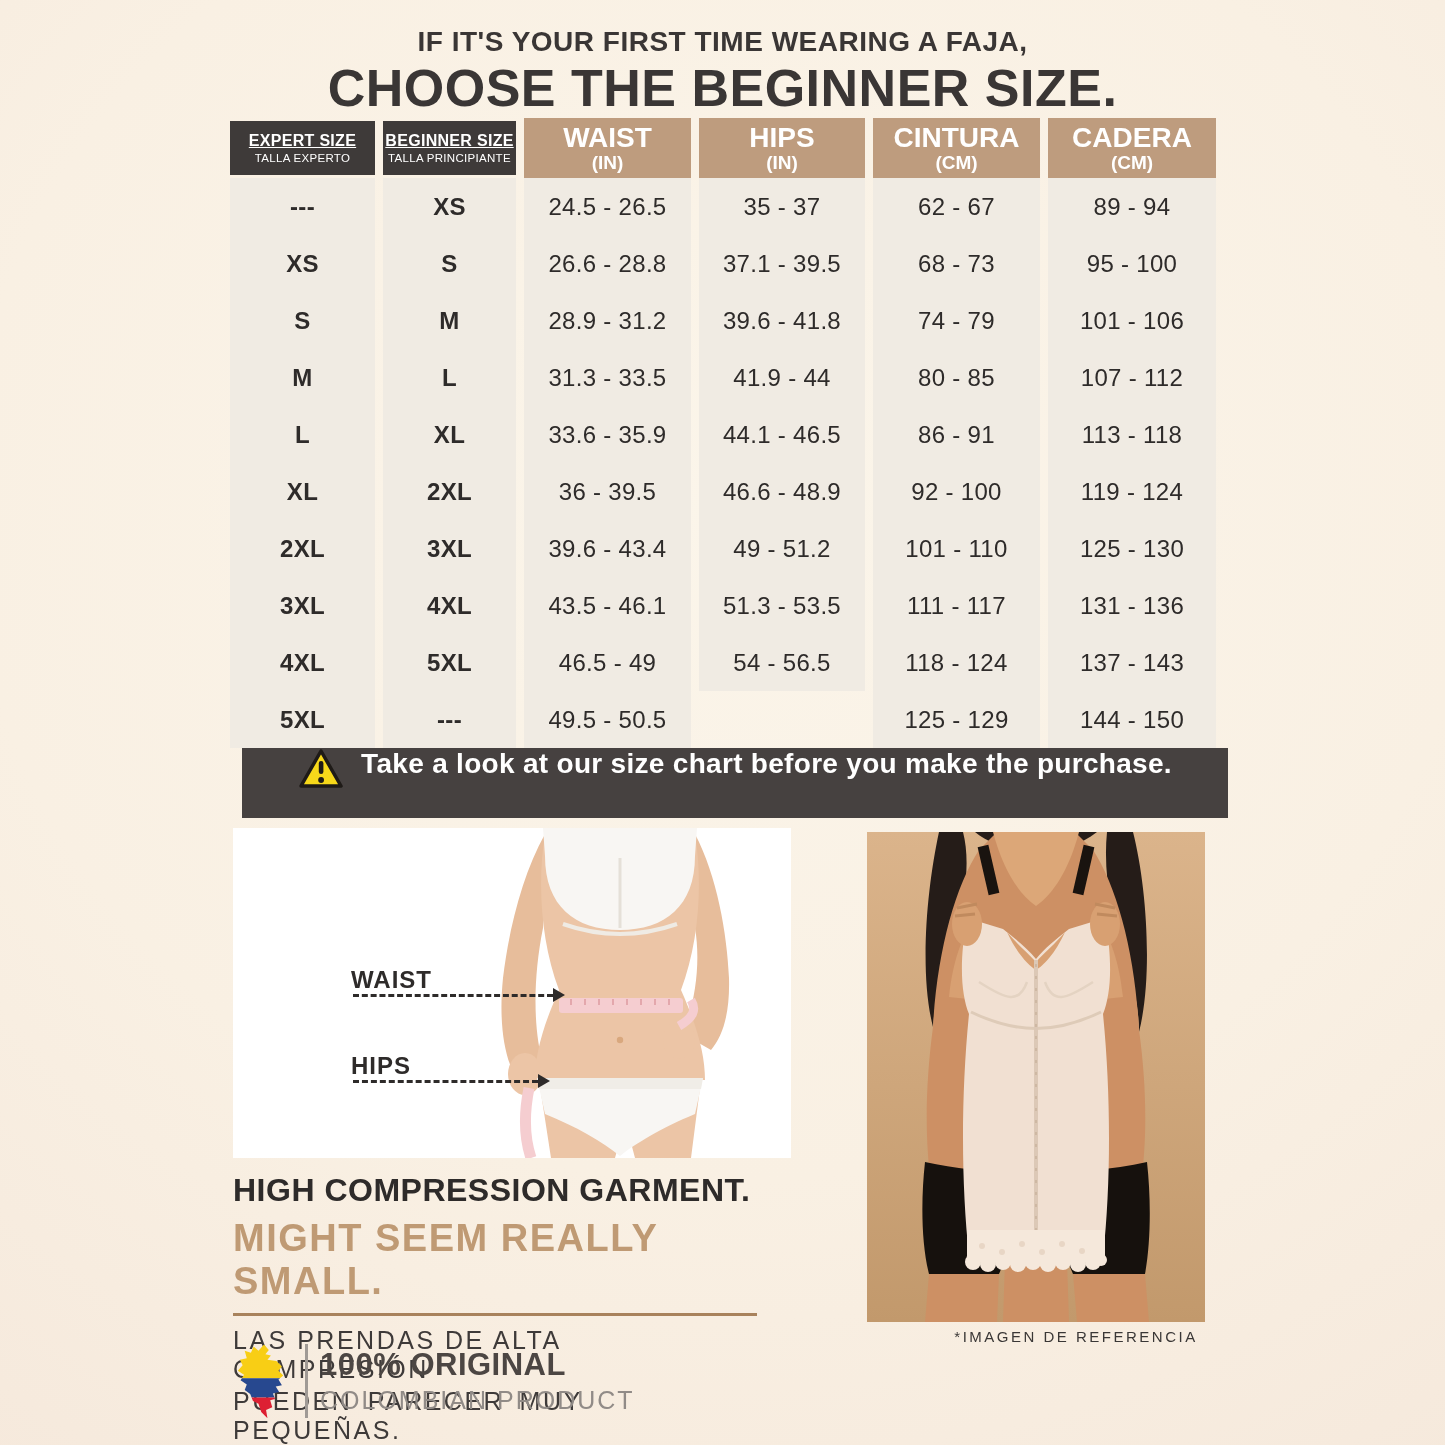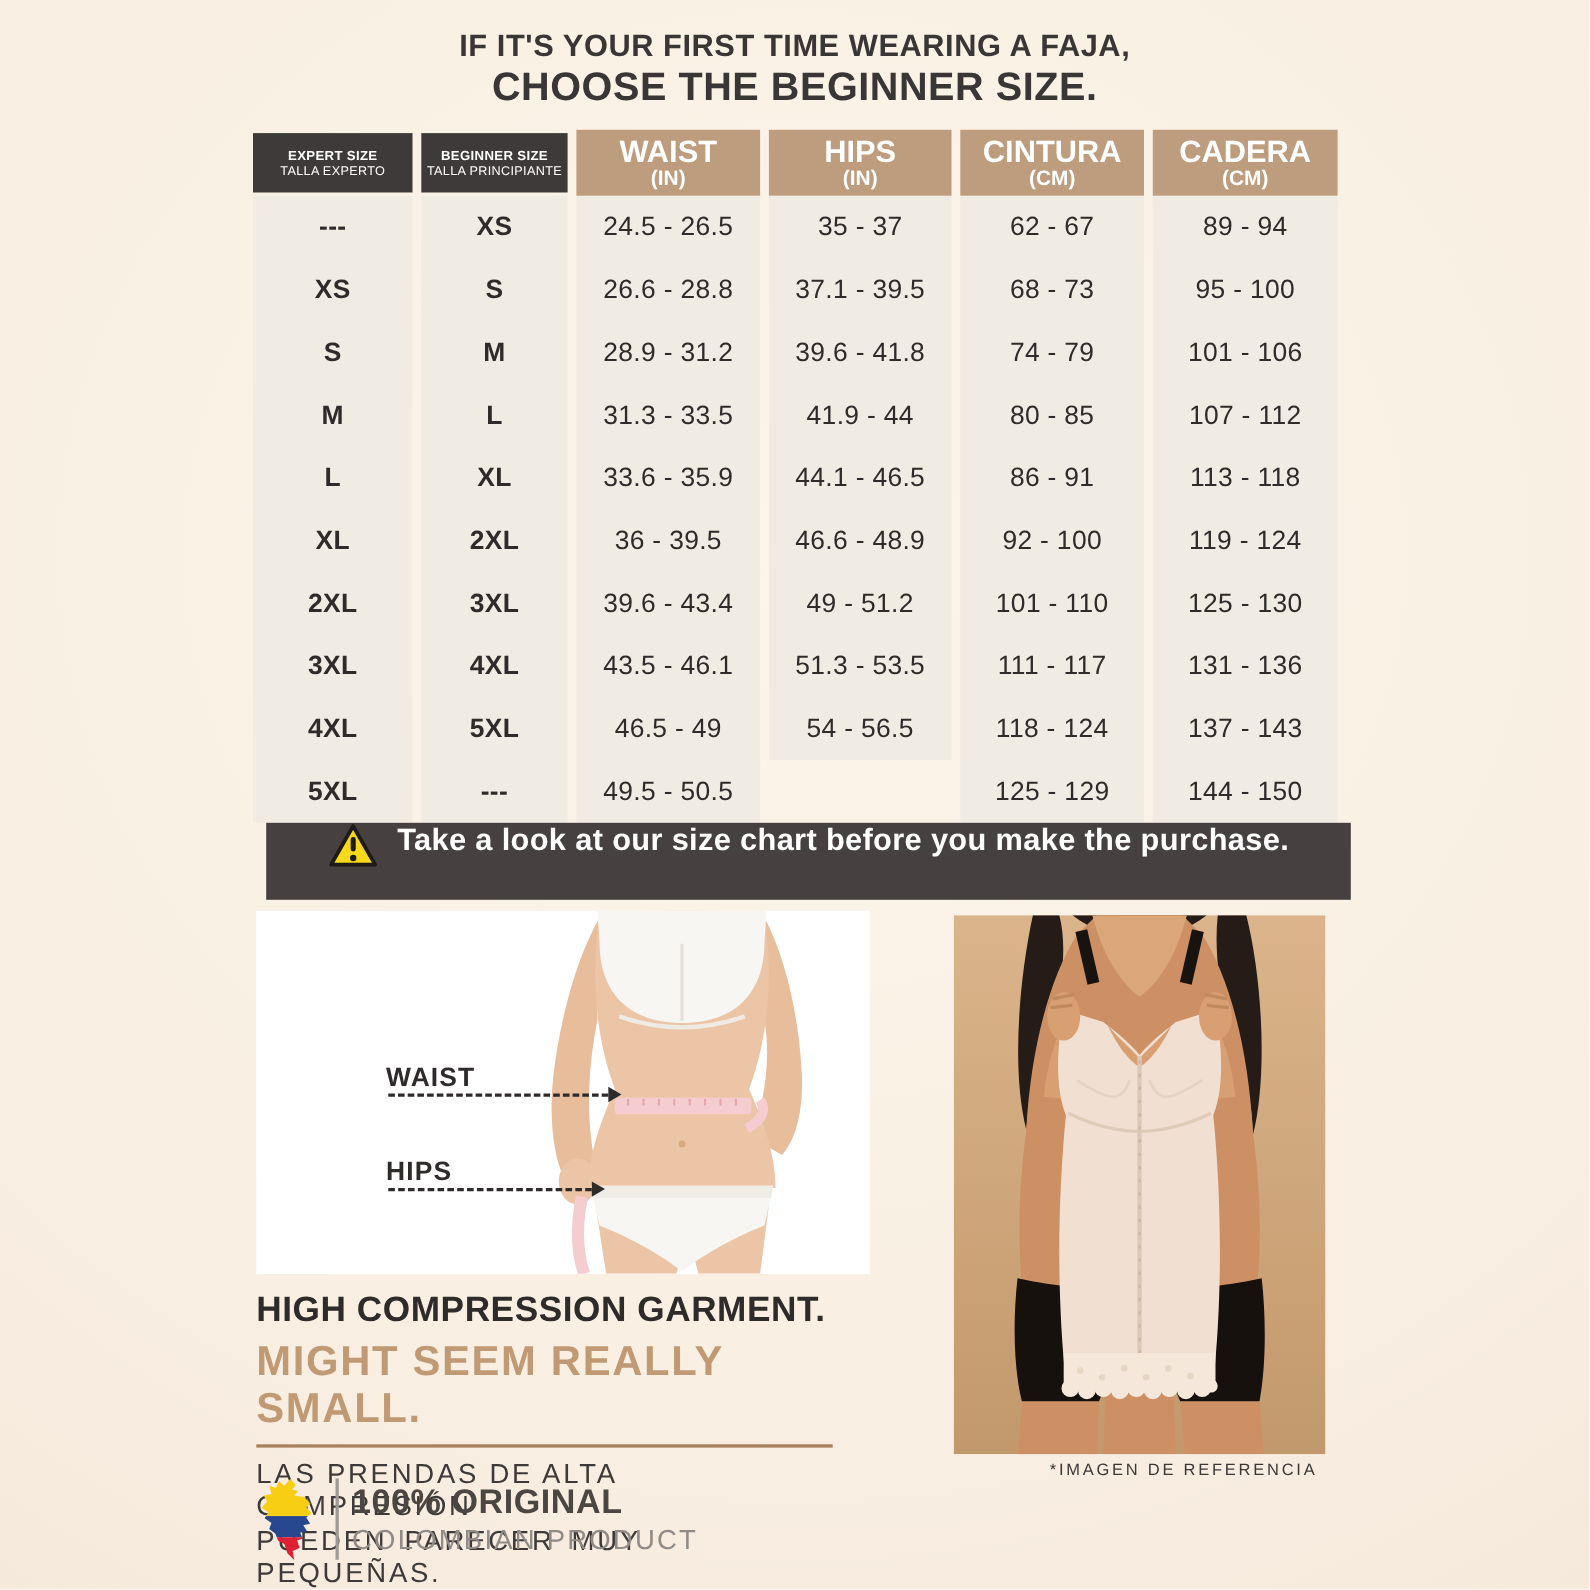--- a/index.html
+++ b/index.html
@@ -10,35 +10,35 @@
     background: radial-gradient(ellipse 95% 85% at 50% 35%, #FBF5EA 0%, #F9F0E3 55%, #F5E8DB 100%);
     padding-left: 17px;
   }
   
   .title1 {
     position:absolute; left:0; top:26px; width:100%; text-align:center;
     font-size:28px; font-weight:800; color:#3A3635; letter-spacing:.5px;
   }
   .title2 {
     position:absolute; left:0; top:58px; width:100%; text-align:center;
-    font-size:36px; font-weight:800; color:#3A3635; letter-spacing:.5px;
+    font-size:52px; font-weight:800; color:#3A3635; letter-spacing:.5px;
   }
   
   .size-table {
     position:absolute; left:230px; top:118px; width:986px;
     display:grid; grid-template-columns:145px 133px 167px 166px 167px 168px; column-gap:8px;
   }
   .col { display:flex; flex-direction:column; }
   .hcell {
     display:flex; flex-direction:column; justify-content:center; align-items:center;
     color:#FFFFFF; text-align:center;
   }
   .hcell.dark { background:#3E3A39; height:54px; margin:3px 0; }
   .hcell.tan  { background:#BE9C7E; height:60px; }
-  .hcell.dark .hmain { font-size:12px; font-weight:700; letter-spacing:.3px; }
+  .hcell.dark .hmain { font-size:16px; font-weight:700; letter-spacing:.3px;text-decoration:underline; }
   .hcell.dark .hsub  { font-size:11.5px; font-weight:400; letter-spacing:.3px; margin-top:2px;text-align:right; }
   .hcell.tan .hmain  { font-size:28px; font-weight:800; line-height:28px; }
   .hcell.tan .hsub   { font-size:19px; font-weight:700; line-height:21px; }
   .band { background:#F0EBE3; display:flex; flex-direction:column; }
   .cell {
     height:57px; display:flex; align-items:center; justify-content:center;
     font-size:24px; color:#2E2B2A; font-weight:400; letter-spacing:.3px;
   }
   .cell.sizecell { font-weight:800; font-size:24px; }
   

